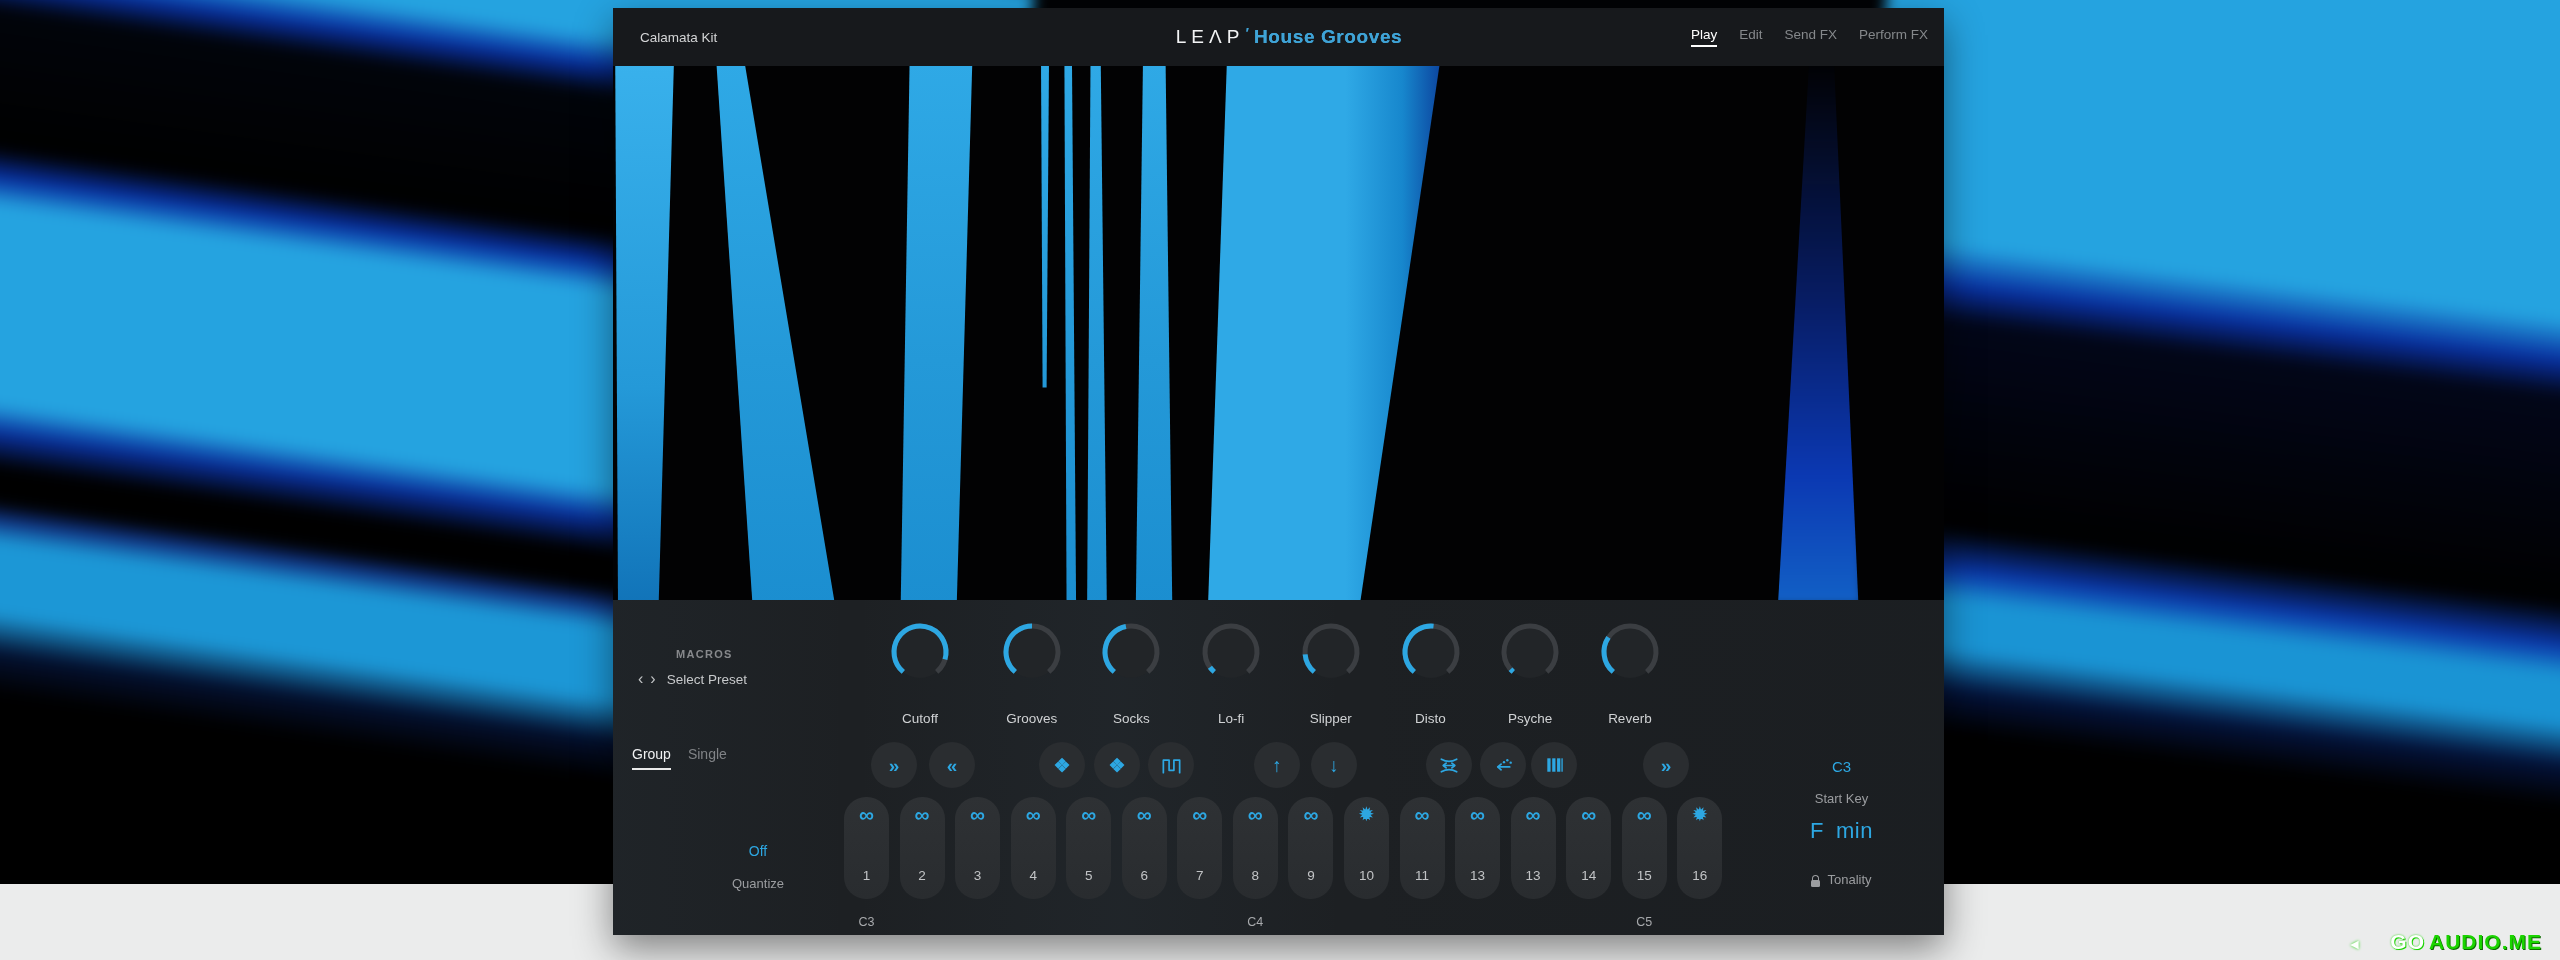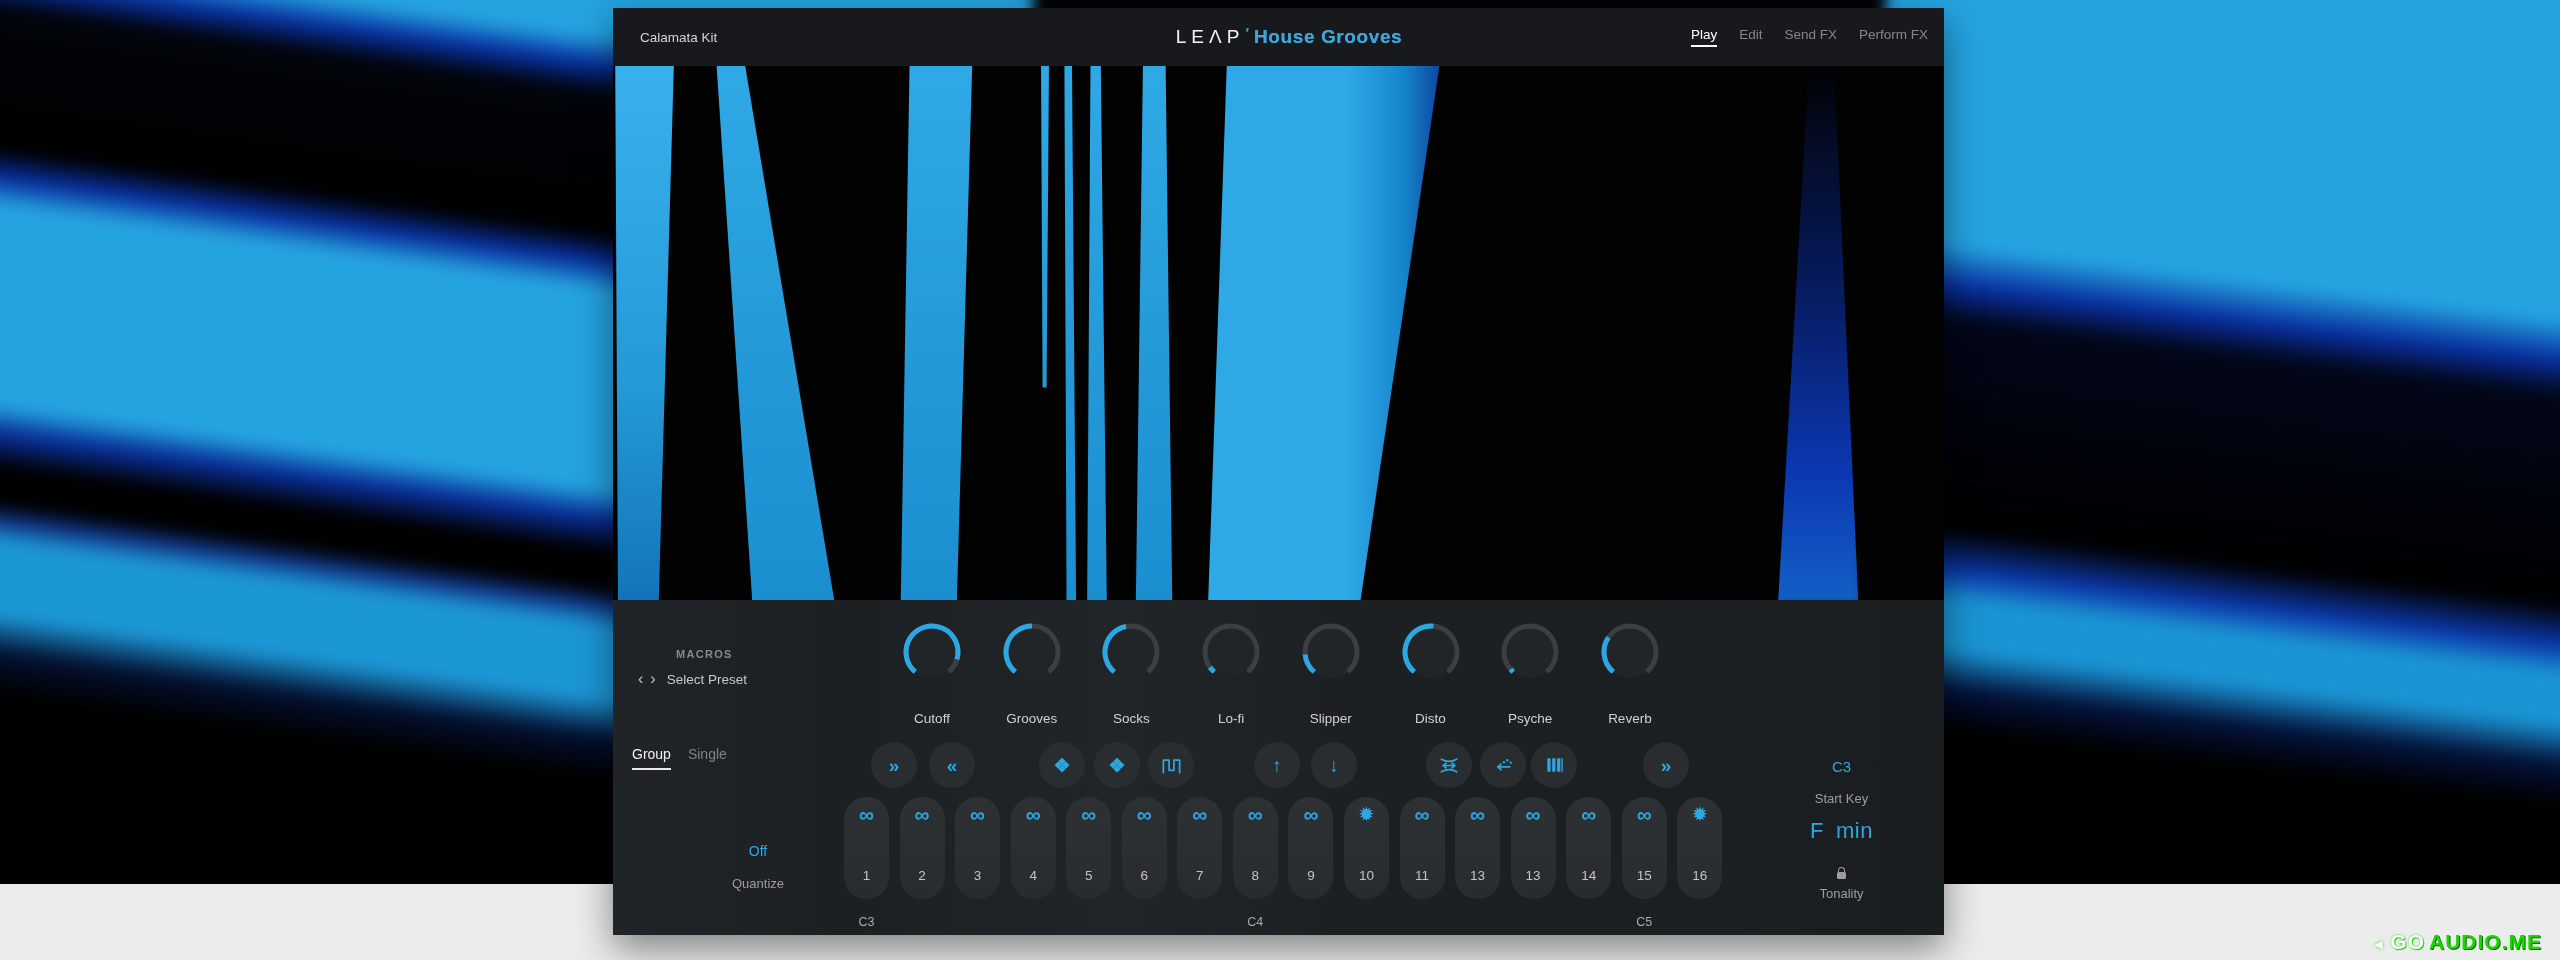--- a/index.html
+++ b/index.html
@@ -90,32 +90,32 @@
   .pad .picon.burst{font-size:17px;}
   .pad .pnum{margin-top:auto;margin-bottom:16px;font-size:13.5px;color:#c2c4c6;}
   .keylabel{position:absolute;top:315px;width:40px;text-align:center;font-size:12.5px;color:#a7a9ac;}
 
   #right-col{position:absolute;left:1146px;width:165px;text-align:center;}
   #start-key-value{position:absolute;left:0;width:165px;top:158px;font-size:15px;color:var(--accent);cursor:pointer;}
   #start-key-label{position:absolute;left:0;width:165px;top:191px;font-size:13px;color:#9b9da0;}
   #tonality-value{position:absolute;left:0;width:165px;top:218px;font-size:22px;color:var(--accent);cursor:pointer;
                   letter-spacing:.5px;}
   #tonality-value .sp{display:inline-block;width:12px;}
-  #tonality-row{position:absolute;left:0;width:165px;top:272px;display:flex;align-items:center;
-                justify-content:center;gap:7px;flex-direction:column;}
+  #tonality-row{position:absolute;left:0;width:165px;top:272px;display:flex;align-items:flex-end;
+                justify-content:center;gap:7px;}
   #tonality-label{font-size:13px;color:#9b9da0;}
   .lock{position:relative;width:9px;height:7px;background:#9b9da0;border-radius:1.5px;display:inline-block;}
   .lock::before{content:'';position:absolute;top:-5px;left:1px;width:5px;height:5px;
                 border:1.5px solid #9b9da0;border-bottom:none;border-radius:4px 4px 0 0;}
 
   
   #watermark{position:absolute;right:18px;bottom:6px;z-index:6;display:flex;align-items:baseline;gap:4px;
              font-weight:800;font-size:21px;letter-spacing:1px;}
   #watermark .wicon{color:#ffffff;font-size:14px;text-shadow:0 0 3px var(--green);}
-  #watermark .wgo{color:#ffffff;text-shadow:0 0 2px var(--green),1px 1px 0 var(--green);}
+  #watermark .wgo{color:#ffffff;text-shadow:0 0 2px var(--green),1px 1px 0 var(--green);margin-left:24px;}
   #watermark .wsite{color:var(--green);text-shadow:1px 1px 0 #0c6b00;}
 </style>
 </head>
 <body>
 
 <div id="stage">
 
   <div id="hero">
     <div id="art-left" class="art"></div>
     <div id="art-right" class="art"></div>
@@ -153,21 +153,21 @@
     <div id="panel">
 
       <div id="macros-label">MACROS</div>
       <div id="preset">
         <span class="chev">‹</span>
         <span class="chev">›</span>
         <span id="preset-label">Select Preset</span>
       </div>
 
       <div id="knobs">
-          <div class="knob" style="left: 288px; top: 21px;">
+          <div class="knob" style="left: 276px; top: 21px;">
             <svg width="62" height="62" viewBox="0 0 62 62">
               <circle cx="31" cy="31" r="26" fill="#222528" stroke="none"></circle>
               <path d="M14.29 50.92 A26 26 0 1 1 47.71 50.92" stroke="#3b3e42" stroke-width="5" fill="none"></path>
               <path d="M14.29 50.92 A26 26 0 1 1 55.94 38.34" stroke="#2da7e2" stroke-width="5" fill="none"></path>
             </svg>
             <div class="klabel">Cutoff</div>
           </div>
           <div class="knob" style="left: 387.7px; top: 21px;">
             <svg width="62" height="62" viewBox="0 0 62 62">
               <circle cx="31" cy="31" r="26" fill="#222528" stroke="none"></circle>

